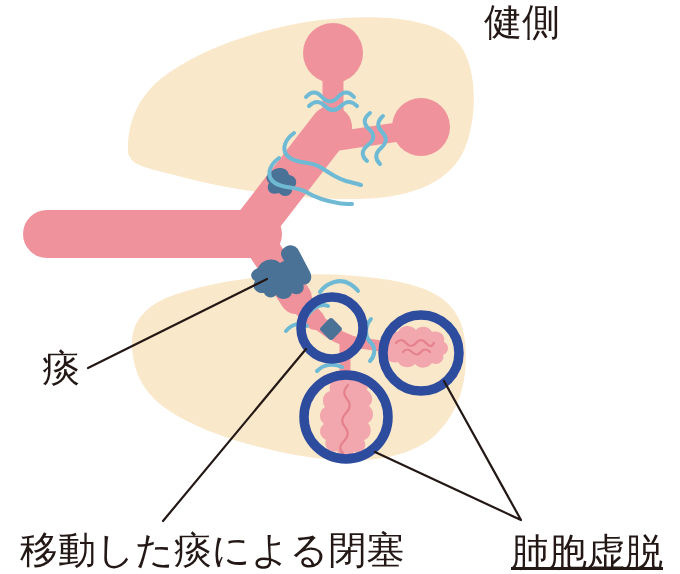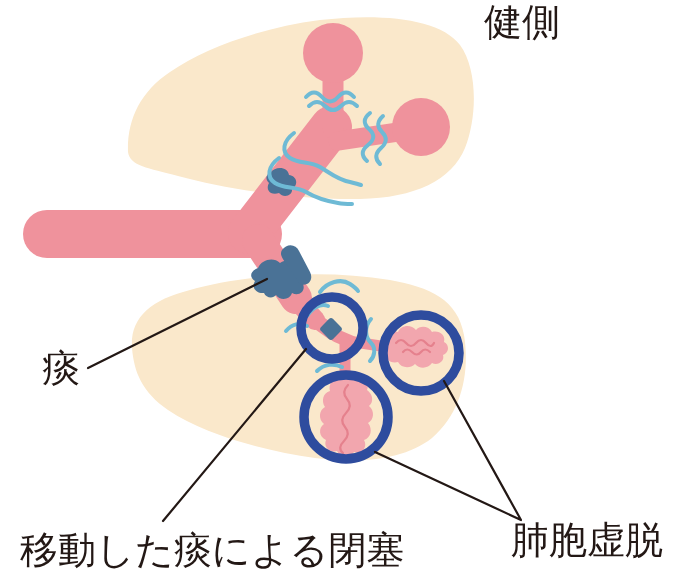--- a/index.html
+++ b/index.html
@@ -13,21 +13,21 @@
        font-family:"Liberation Sans","DejaVu Sans",sans-serif;}
   .stage{position:relative;width:680px;height:574px;overflow:hidden;background:var(--background);}
   .stage svg{position:absolute;left:0;top:0;}
   .lbl{position:absolute;color:var(--text);font-size:38px;line-height:1.05;
        white-space:nowrap;letter-spacing:0px;font-weight:400;}
   .lbl-kensoku{left:484px;top:3px;}
   .lbl-kansoku{left:487px;top:260px;}
   .lbl-kidou{left:487px;top:311px;}
   .lbl-tan{left:42px;top:349px;}
   .lbl-idou{left:20px;top:531px;}
-  .lbl-haihou{left:511px;top:521px;}
+  .lbl-haihou{left:511px;top:533px;text-decoration:underline;}
 </style>
 </head>
 <body>
 
 <div class="stage">
 
   <svg width="680" height="574" viewBox="0 0 680 574">
 
     <g fill="var(--lung)">
       <path d="M 128 152 C 127 120 140 92 170 72 C 205 48 260 28 320 20

